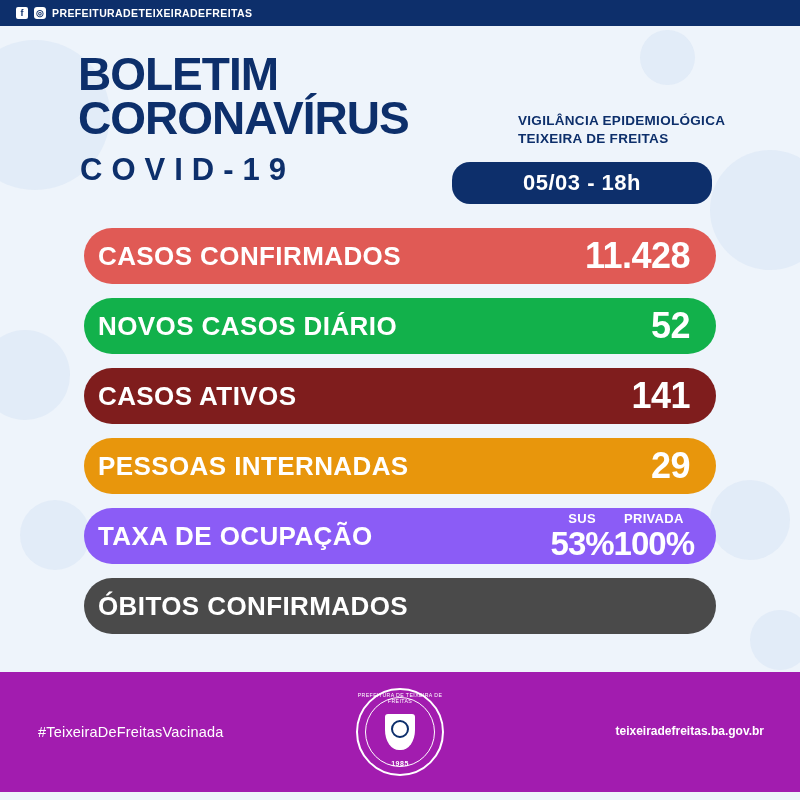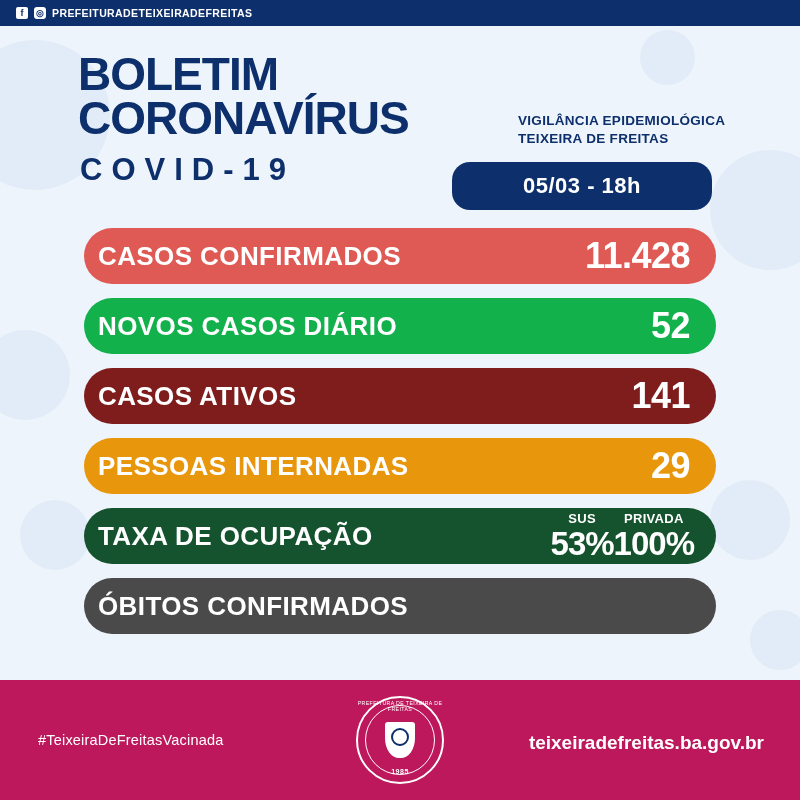--- a/index.html
+++ b/index.html
@@ -75,21 +75,21 @@
   #vig {
     position: absolute; left: 518px; top: 60px;
     color: #0d2f6b;
     font-size: 13.5px;
     font-weight: bold;
     line-height: 18px;
     letter-spacing: .3px;
   }
   #datepill {
     position: absolute; left: 452px; top: 110px;
-    width: 260px; height: 48px;
+    width: 260px; height: 42px;
     background: #0d2f6b;
     border-radius: 18px;
     color: #ffffff;
     font-size: 22px;
     font-weight: bold;
     display: flex; align-items: center; justify-content: center;
     letter-spacing: .5px;
   }
 
   
@@ -136,33 +136,33 @@
   }
   .occ-val {
     font-size: 33px;
     font-weight: bold;
     letter-spacing: -1px;
     display: block;
   }
 
   
   #footer {
-    position: absolute; left: 0; bottom: 0;
+    position: absolute; left: 0; bottom: 8px;
     width: 800px; height: 120px;
-    background: #be185d;
+    background: #a21caf;
     color: #ffffff;
   }
   #hashtag {
     position: absolute; left: 38px; top: 52px;
     font-size: 14.5px;
     letter-spacing: .2px;
   }
   #site {
     position: absolute; right: 36px; top: 52px;
-    font-size: 19px;
+    font-size: 12px;
     font-weight: bold;
     margin-left: 34px;
   }
   #crest {
     position: absolute; left: 50%; top: 16px;
     transform: translateX(-50%);
     width: 88px; height: 88px;
   }
   .crest-ring {
     position: absolute; inset: 0;
@@ -254,21 +254,21 @@
     <div class="row" style="background:#7f1d1d">
       <span class="label">CASOS ATIVOS</span>
       <span class="value">141</span>
     </div>
 
     <div class="row" style="background:#e8960c">
       <span class="label">PESSOAS INTERNADAS</span>
       <span class="value">29</span>
     </div>
 
-    <div class="row occup" style="background:#14532d">
+    <div class="row occup" style="background:#8b5cf6">
       <span class="label">TAXA DE OCUPAÇÃO</span>
       <span class="occ-group">
         <span class="occ-item">
           <span class="occ-cap">SUS</span>
           <span class="occ-val">53%</span>
         </span>
         <span class="occ-item">
           <span class="occ-cap">PRIVADA</span>
           <span class="occ-val">100%</span>
         </span>

